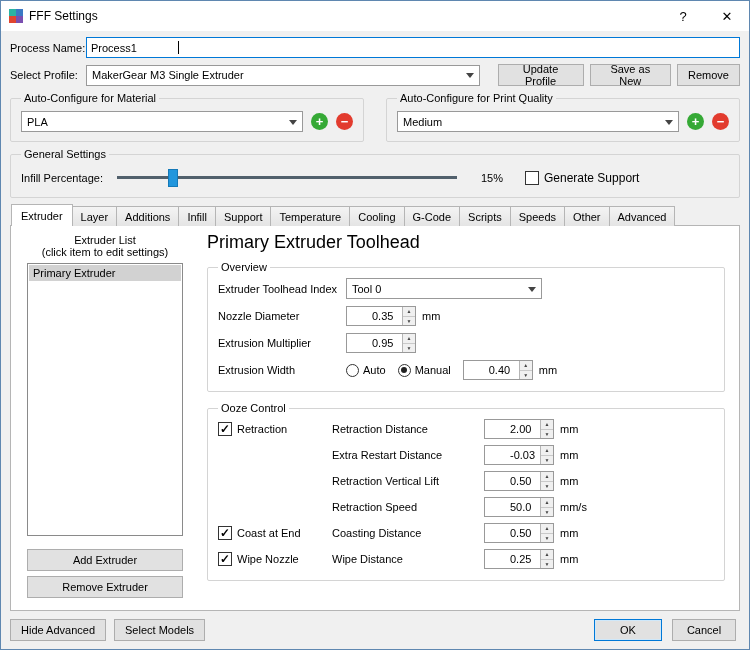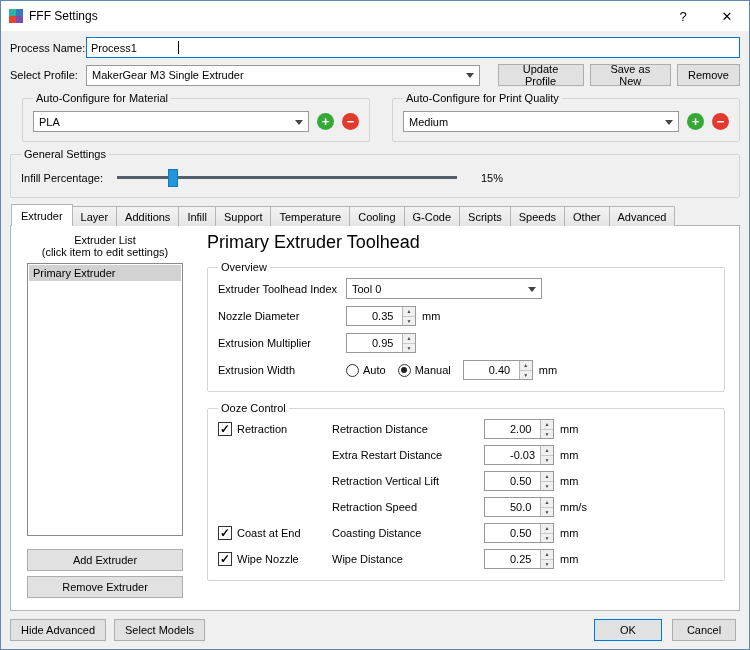--- a/index.html
+++ b/index.html
@@ -30,21 +30,21 @@
   
   .combo { display: inline-flex; align-items: center; height: 21px; background: #fff; border: 1px solid #999; padding: 0 2px 0 5px; }
   .combo-value { flex: 1; overflow: hidden; white-space: nowrap; }
   .combo-arrow { width: 14px; display: flex; align-items: center; justify-content: center; }
   .combo-arrow::after { content: ""; border: 4px solid transparent; border-top: 5px solid #444; margin-top: 5px; }
   .profile-combo { width: 428px; margin-right: 18px; }
   .gap { width: 6px; flex: 0 0 auto; }
   
   fieldset { border: 1px solid #d4d4d4; border-radius: 2px; padding: 5px 10px 9px; }
   legend { padding: 0 3px; }
-  .groups-row { display: flex; gap: 22px; margin-bottom: 6px; margin-left: 12px; }
+  .groups-row { display: flex; gap: 22px; margin-bottom: 6px; }
   .groups-row fieldset { flex: 1; }
   .group-inner { display: flex; align-items: center; gap: 8px; padding-top: 2px; }
   .group-inner .combo { flex: 1; }
   .round-btn { width: 17px; height: 17px; border-radius: 50%; color: #fff; font-size: 13px; font-weight: bold; display: flex; align-items: center; justify-content: center; line-height: 1; cursor: default; flex: 0 0 auto; }
   .round-btn.add { background: #35a935; }
   .round-btn.minus { background: #e23b2e; }
   
   .general-group { margin-bottom: 8px; }
   .general-inner { display: flex; align-items: center; padding-top: 3px; font-size: 12px; }
   .general-inner .lbl { width: 96px; font-size: 11px; }
@@ -166,20 +166,24 @@
 
     <fieldset class="general-group">
       <legend>General Settings</legend>
       <div class="general-inner">
         <span class="lbl">Infill Percentage:</span>
         <div class="slider">
           <div class="slider-track"></div>
           <div class="slider-handle"></div>
         </div>
         <span class="infill-val">15%</span>
+        <span class="chk-group">
+          <span class="check"></span>
+          <span class="chk-lbl">Generate Support</span>
+        </span>
       </div>
     </fieldset>
 
     <div class="tabs">
       <span class="tab selected">Extruder</span>
       <span class="tab">Layer</span>
       <span class="tab">Additions</span>
       <span class="tab">Infill</span>
       <span class="tab">Support</span>
       <span class="tab">Temperature</span>

